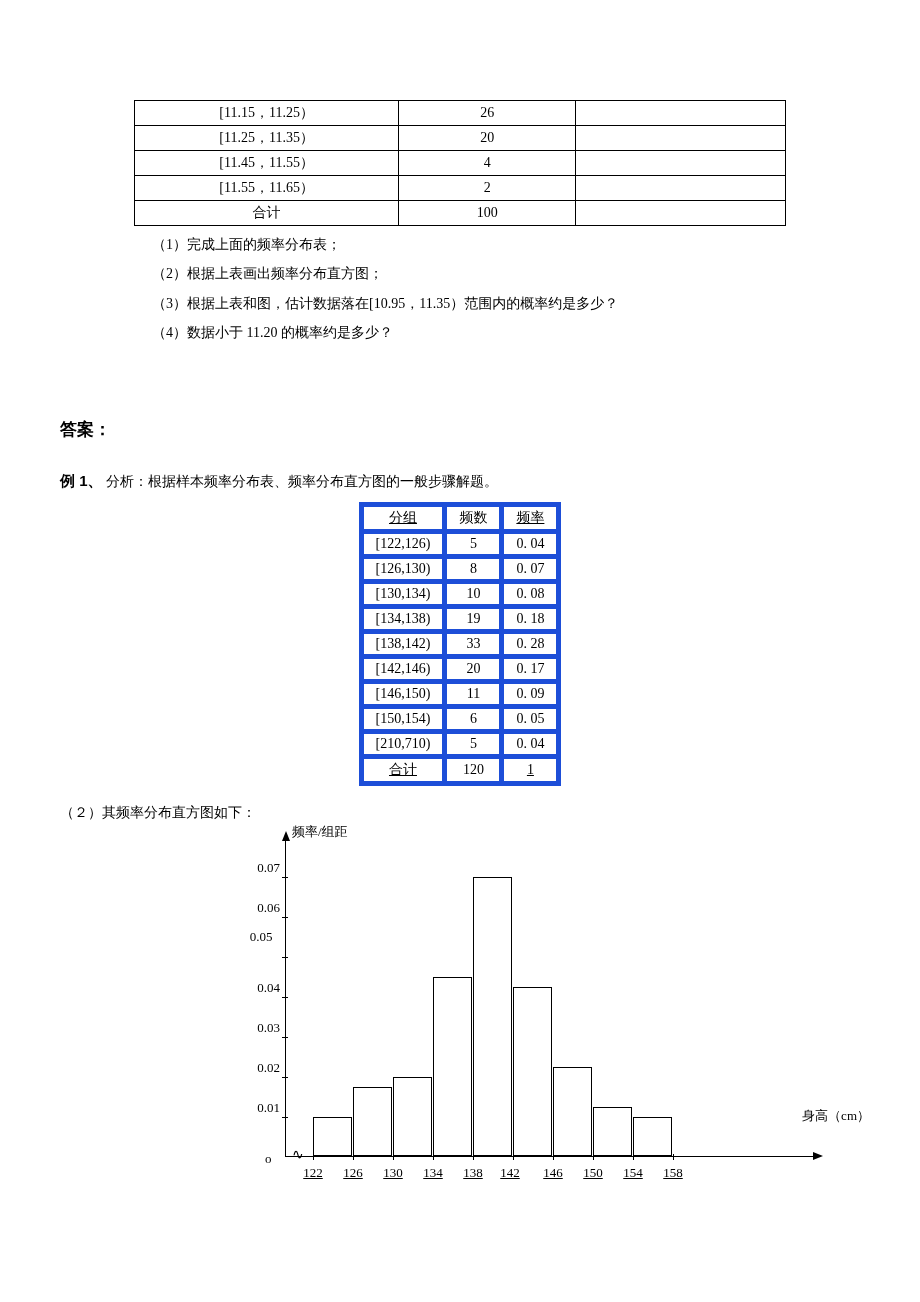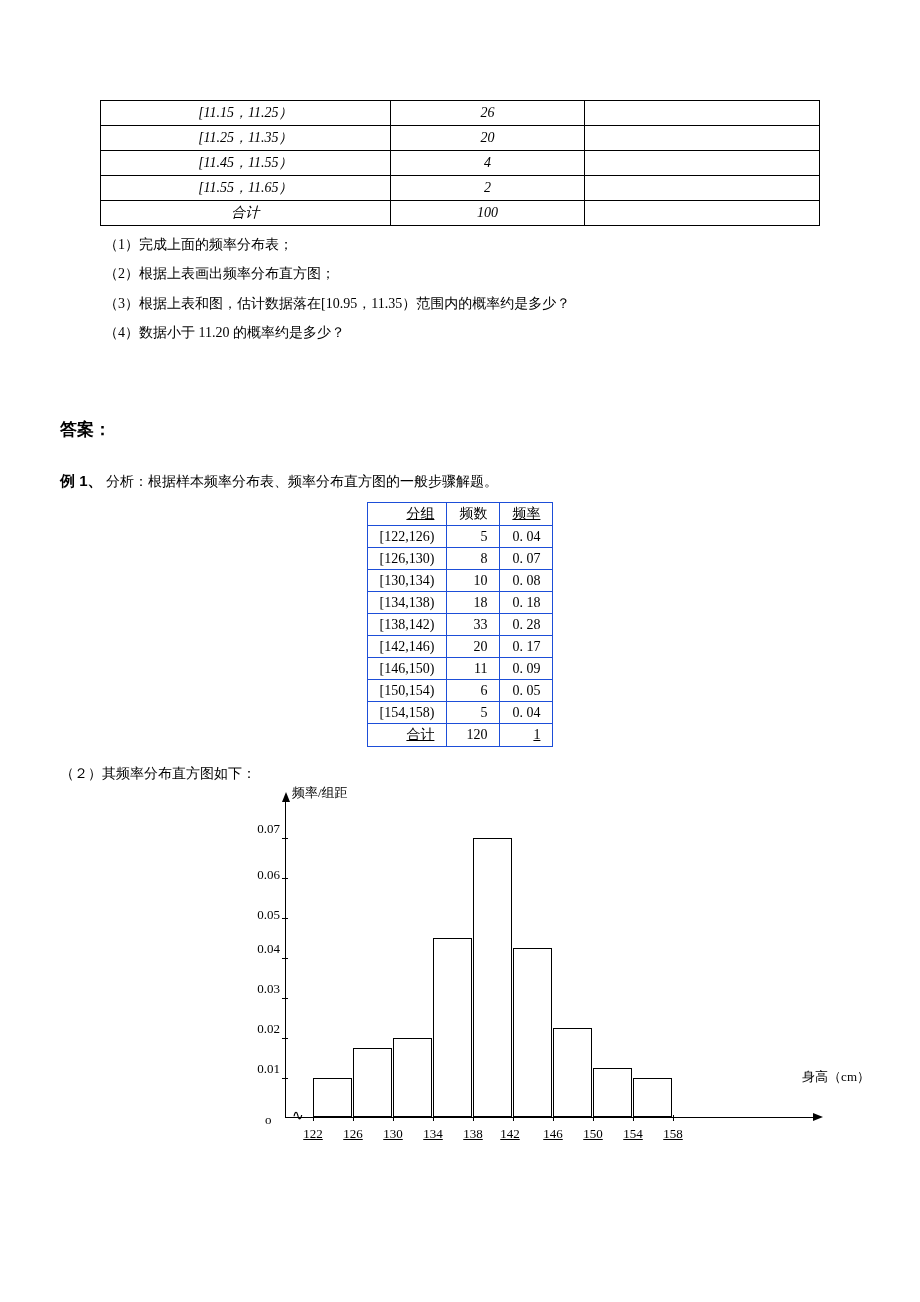--- a/index.html
+++ b/index.html
@@ -9,37 +9,36 @@
       color: #000;
       background: #fff;
       margin: 0;
       padding: 0;
       width: 920px;
     }
     .page {
       padding: 100px 60px 40px 60px;
     }
     .top-table {
-      width: 720px;
+      width: 652px;
       border-collapse: collapse;
       margin: 0 auto 4px auto;
-      font-style: italic;
     }
     .top-table td {
       border: 1px solid #000;
       padding: 3px 8px;
       text-align: center;
       height: 22px;
       font-size: 14px;
     }
     .top-table td:first-child { width: 290px; }
     .top-table td:nth-child(2) { width: 195px; }
     .top-table td:nth-child(3) { width: 235px; }
     .indented {
-      margin-left: 44px;
+      margin-left: 92px;
       line-height: 2.1;
       font-size: 14px;
     }
     .section-label {
       font-family: "SimHei", "Heiti SC", sans-serif;
       font-weight: bold;
       font-size: 17px;
       margin: 70px 0 24px 0;
     }
     .example-label {
@@ -50,23 +49,23 @@
     .analysis-line, .solution-line {
       line-height: 2.1;
       font-size: 14px;
       margin: 0 0 6px 0;
     }
     .freq-table {
       border-collapse: collapse;
       margin: 6px auto 14px auto;
     }
     .freq-table td {
-      border: 1px solid #1d4ed8;
+      border: 5px solid #1d4ed8;
       padding: 2px 12px;
-      text-align: right;
+      text-align: center;
       font-size: 14px;
       height: 22px;
     }
     .freq-table tr:first-child td { text-decoration: underline; }
     .freq-table tr:first-child td:nth-child(2) { text-decoration: none; }
     .freq-table tr:last-child td:first-child { text-decoration: underline; }
     .freq-table tr:last-child td:last-child { text-decoration: underline; }
     .chart-caption {
       font-size: 14px;
       line-height: 1.8;
@@ -242,21 +241,21 @@
           <td>8</td>
           <td>0. 07</td>
         </tr>
         <tr>
           <td>[130,134)</td>
           <td>10</td>
           <td>0. 08</td>
         </tr>
         <tr>
           <td>[134,138)</td>
-          <td>18</td>
+          <td>19</td>
           <td>0. 18</td>
         </tr>
         <tr>
           <td>[138,142)</td>
           <td>33</td>
           <td>0. 28</td>
         </tr>
         <tr>
           <td>[142,146)</td>
           <td>20</td>
@@ -266,21 +265,21 @@
           <td>[146,150)</td>
           <td>11</td>
           <td>0. 09</td>
         </tr>
         <tr>
           <td>[150,154)</td>
           <td>6</td>
           <td>0. 05</td>
         </tr>
         <tr>
-          <td>[154,158)</td>
+          <td>[210,710)</td>
           <td>5</td>
           <td>0. 04</td>
         </tr>
         <tr>
           <td>合计</td>
           <td>120</td>
           <td>1</td>
         </tr>
       </tbody>
   </table>
@@ -298,23 +297,23 @@
     <div id="chart-dyn">
         <div class="y-tick" style="bottom: 81px;"></div>
         <div class="y-label" style="bottom: 75px;">0.01</div>
         <div class="y-tick" style="bottom: 121px;"></div>
         <div class="y-label" style="bottom: 115px;">0.02</div>
         <div class="y-tick" style="bottom: 161px;"></div>
         <div class="y-label" style="bottom: 155px;">0.03</div>
         <div class="y-tick" style="bottom: 201px;"></div>
         <div class="y-label" style="bottom: 195px;">0.04</div>
         <div class="y-tick" style="bottom: 241px;"></div>
-        <div class="y-label" style="bottom: 229px;">0.05</div>
+        <div class="y-label" style="bottom: 246px; text-align: center;">0.05</div>
         <div class="y-tick" style="bottom: 281px;"></div>
-        <div class="y-label" style="bottom: 269px; font-family: Liberation Serif, serif;">0.06</div>
+        <div class="y-label" style="bottom: 275px; font-family: Liberation Serif, serif;">0.06</div>
         <div class="y-tick" style="bottom: 321px;"></div>
         <div class="y-label" style="bottom: 315px;">0.07</div>
         <div class="bar" style="left: 113px; width: 39px; height: 39px;"></div>
         <div class="bar" style="left: 153px; width: 39px; height: 69px;"></div>
         <div class="bar" style="left: 193px; width: 39px; height: 79px;"></div>
         <div class="bar" style="left: 233px; width: 39px; height: 179px;"></div>
         <div class="bar" style="left: 273px; width: 39px; height: 279px;"></div>
         <div class="bar" style="left: 313px; width: 39px; height: 169px;"></div>
         <div class="bar" style="left: 353px; width: 39px; height: 89px;"></div>
         <div class="bar" style="left: 393px; width: 39px; height: 49px;"></div>

